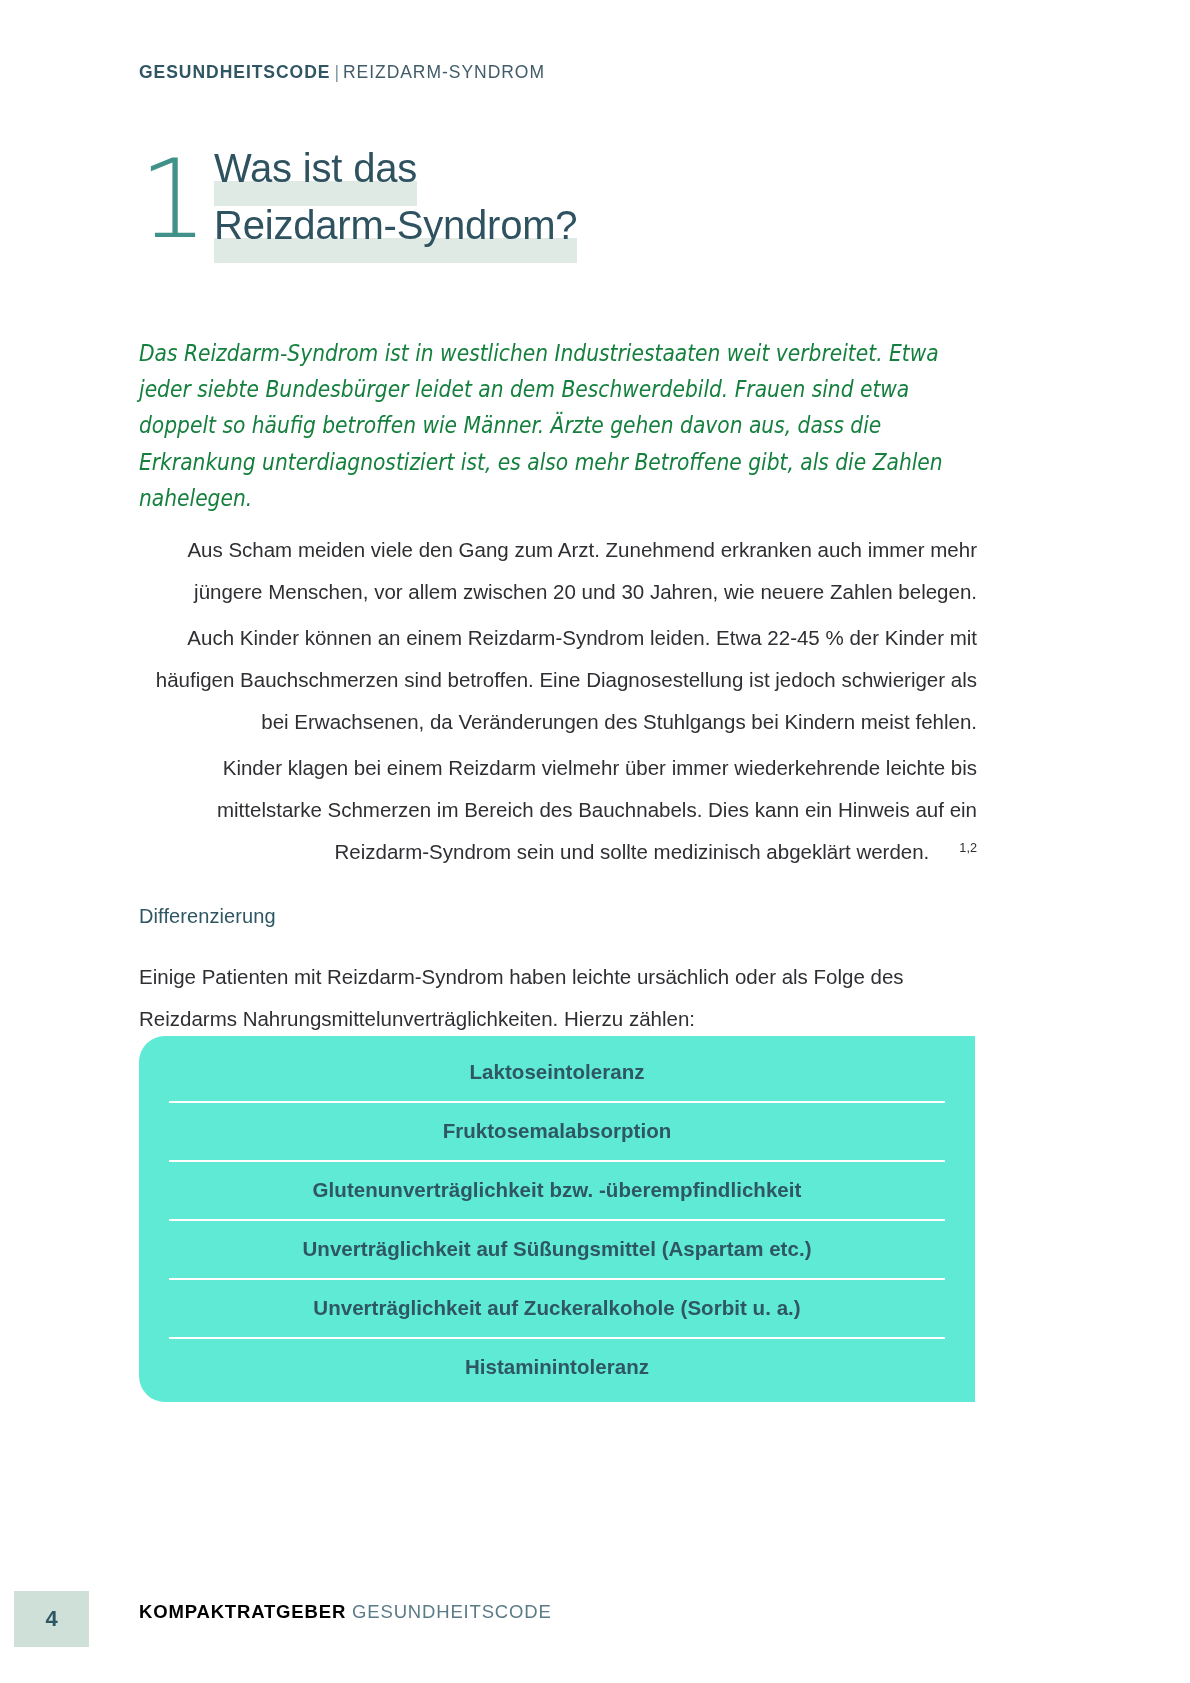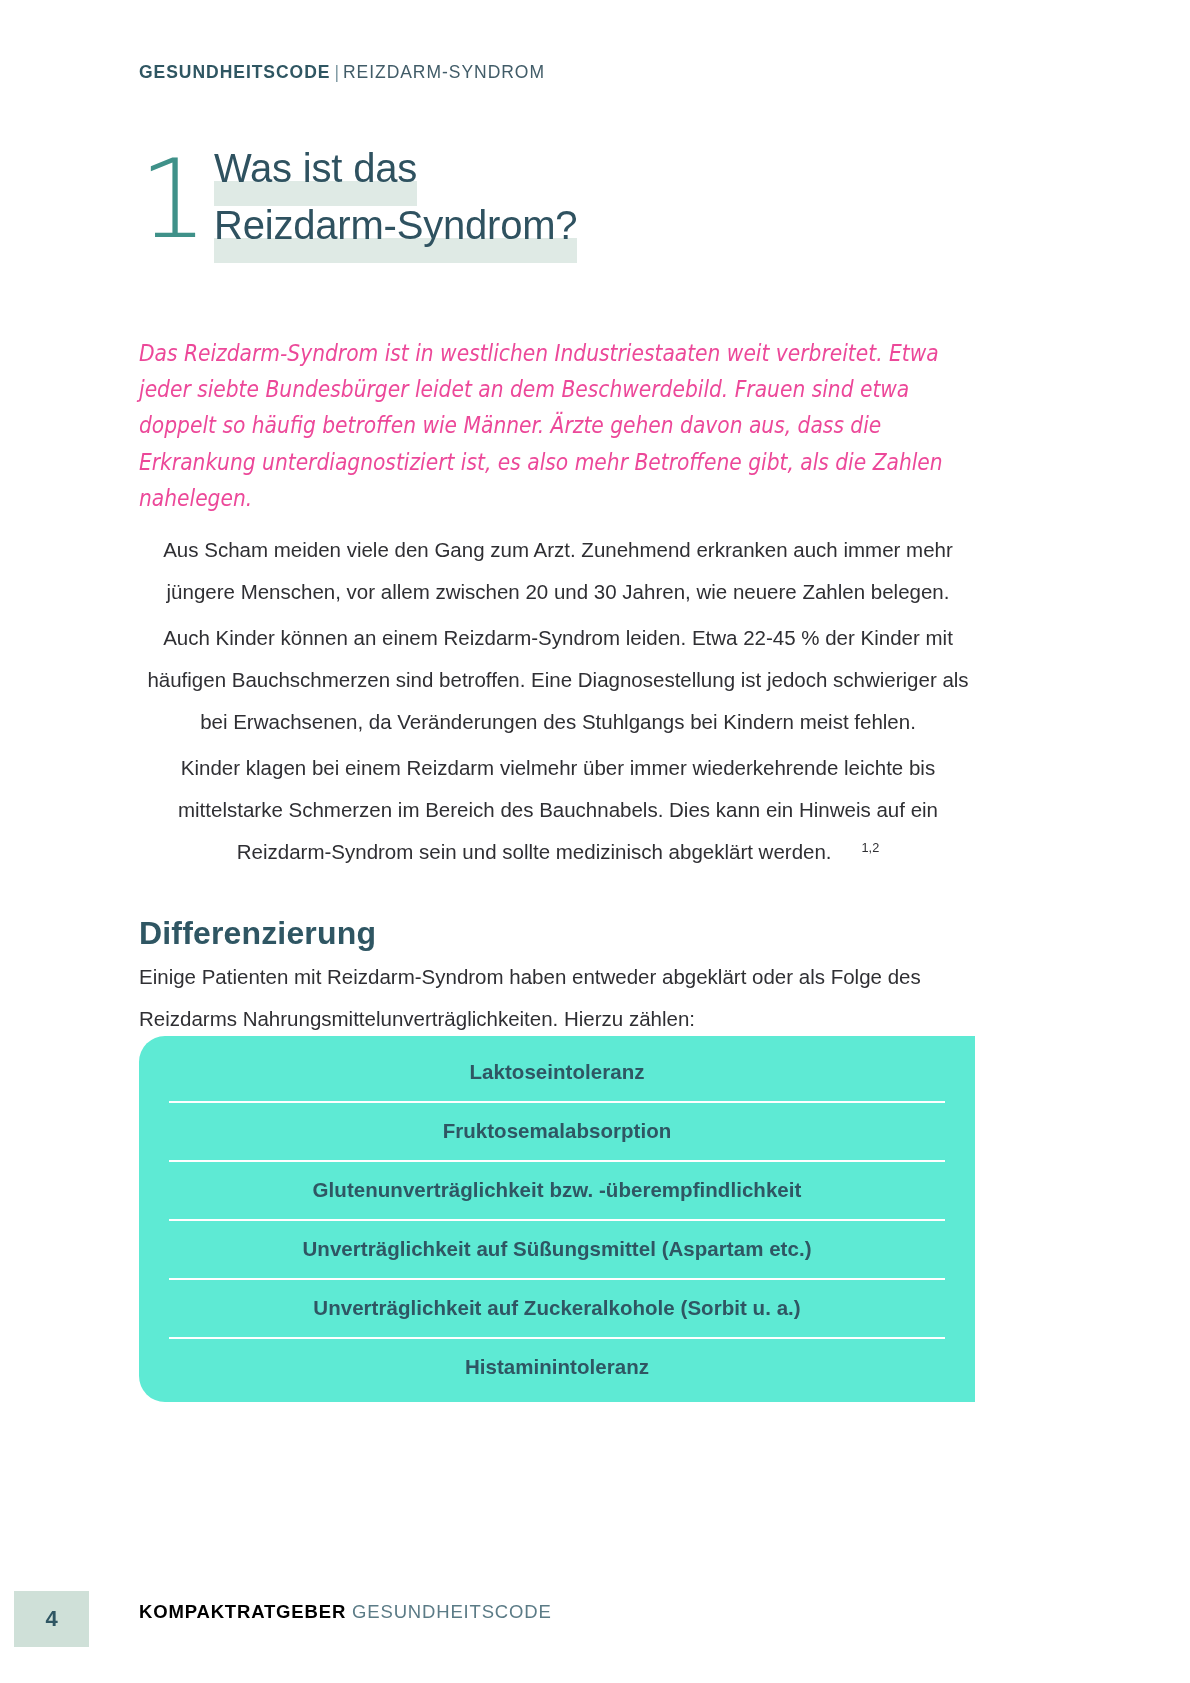--- a/index.html
+++ b/index.html
@@ -77,52 +77,52 @@
 
   
   .lead {
     position: absolute;
     left: 139px;
     top: 312px;
     width: 830px;
     font-size: 22.5px;
     line-height: 1.62;
     font-style: italic;
-    color: #ec4899;
+    color: #15803d;
     font-family: "DejaVu Sans", "Liberation Sans", sans-serif;
     font-stretch: condensed;
   }
 
   .body-copy {
     position: absolute;
     left: 139px;
     width: 838px;
     font-size: 20.5px;
     line-height: 2.07;
     color: #2f2f33;
-    text-align: center;
+    text-align: right;
   }
   .p1 { top: 508px; }
   .p2 { top: 596px; }
   .p3 { top: 726px; }
 
   .body-copy sup {
     font-size: 0.62em;
     vertical-align: super;
     line-height: 0;
     margin-left: 30px;
   }
 
   
   .sub-heading {
     position: absolute;
     left: 139px;
     top: 888px;
-    font-size: 32px;
-    font-weight: bold;
+    font-size: 20px;
+    font-weight: normal;
     color: #2f5663;
     letter-spacing: 0.005em;
   }
 
   .intro-list {
     position: absolute;
     left: 139px;
     top: 935px;
     width: 845px;
     font-size: 20.5px;
@@ -212,21 +212,21 @@
     </div>
   </div>
 
   <p class="lead">Das Reizdarm-Syndrom ist in westlichen Industriestaaten weit verbreitet. Etwa jeder siebte Bundesbürger leidet an dem Beschwerdebild. Frauen sind etwa doppelt so häufig betroffen wie Männer. Ärzte gehen davon aus, dass die Erkrankung unterdiagnostiziert ist, es also mehr Betroffene gibt, als die Zahlen nahelegen.</p>
 
   <p class="body-copy p1">Aus Scham meiden viele den Gang zum Arzt. Zunehmend erkranken auch immer mehr jüngere Menschen, vor allem zwischen 20 und 30 Jahren, wie neuere Zahlen belegen.</p>
   <p class="body-copy p2">Auch Kinder können an einem Reizdarm-Syndrom leiden. Etwa 22-45 % der Kinder mit häufigen Bauchschmerzen sind betroffen. Eine Diagnosestellung ist jedoch schwieriger als bei Erwachsenen, da Veränderungen des Stuhlgangs bei Kindern meist fehlen.</p>
   <p class="body-copy p3"><span>Kinder klagen bei einem Reizdarm vielmehr über immer wiederkehrende leichte bis mittelstarke Schmerzen im Bereich des Bauchnabels. Dies kann ein Hinweis auf ein Reizdarm-Syndrom sein und sollte medizinisch abgeklärt werden.</span><sup>1,2</sup></p>
 
   <h2 class="sub-heading">Differenzierung</h2>
-  <p class="intro-list">Einige Patienten mit Reizdarm-Syndrom haben entweder abgeklärt oder als Folge des Reizdarms Nahrungsmittelunverträglichkeiten. Hierzu zählen:</p>
+  <p class="intro-list">Einige Patienten mit Reizdarm-Syndrom haben leichte ursächlich oder als Folge des Reizdarms Nahrungsmittelunverträglichkeiten. Hierzu zählen:</p>
 
   <div class="list-card">
     <div class="row">
         <span>Laktoseintoleranz</span>
       </div>
     <div class="row">
         <span>Fruktosemalabsorption</span>
       </div>
     <div class="row">
         <span>Glutenunverträglichkeit bzw. -überempfindlichkeit</span>

